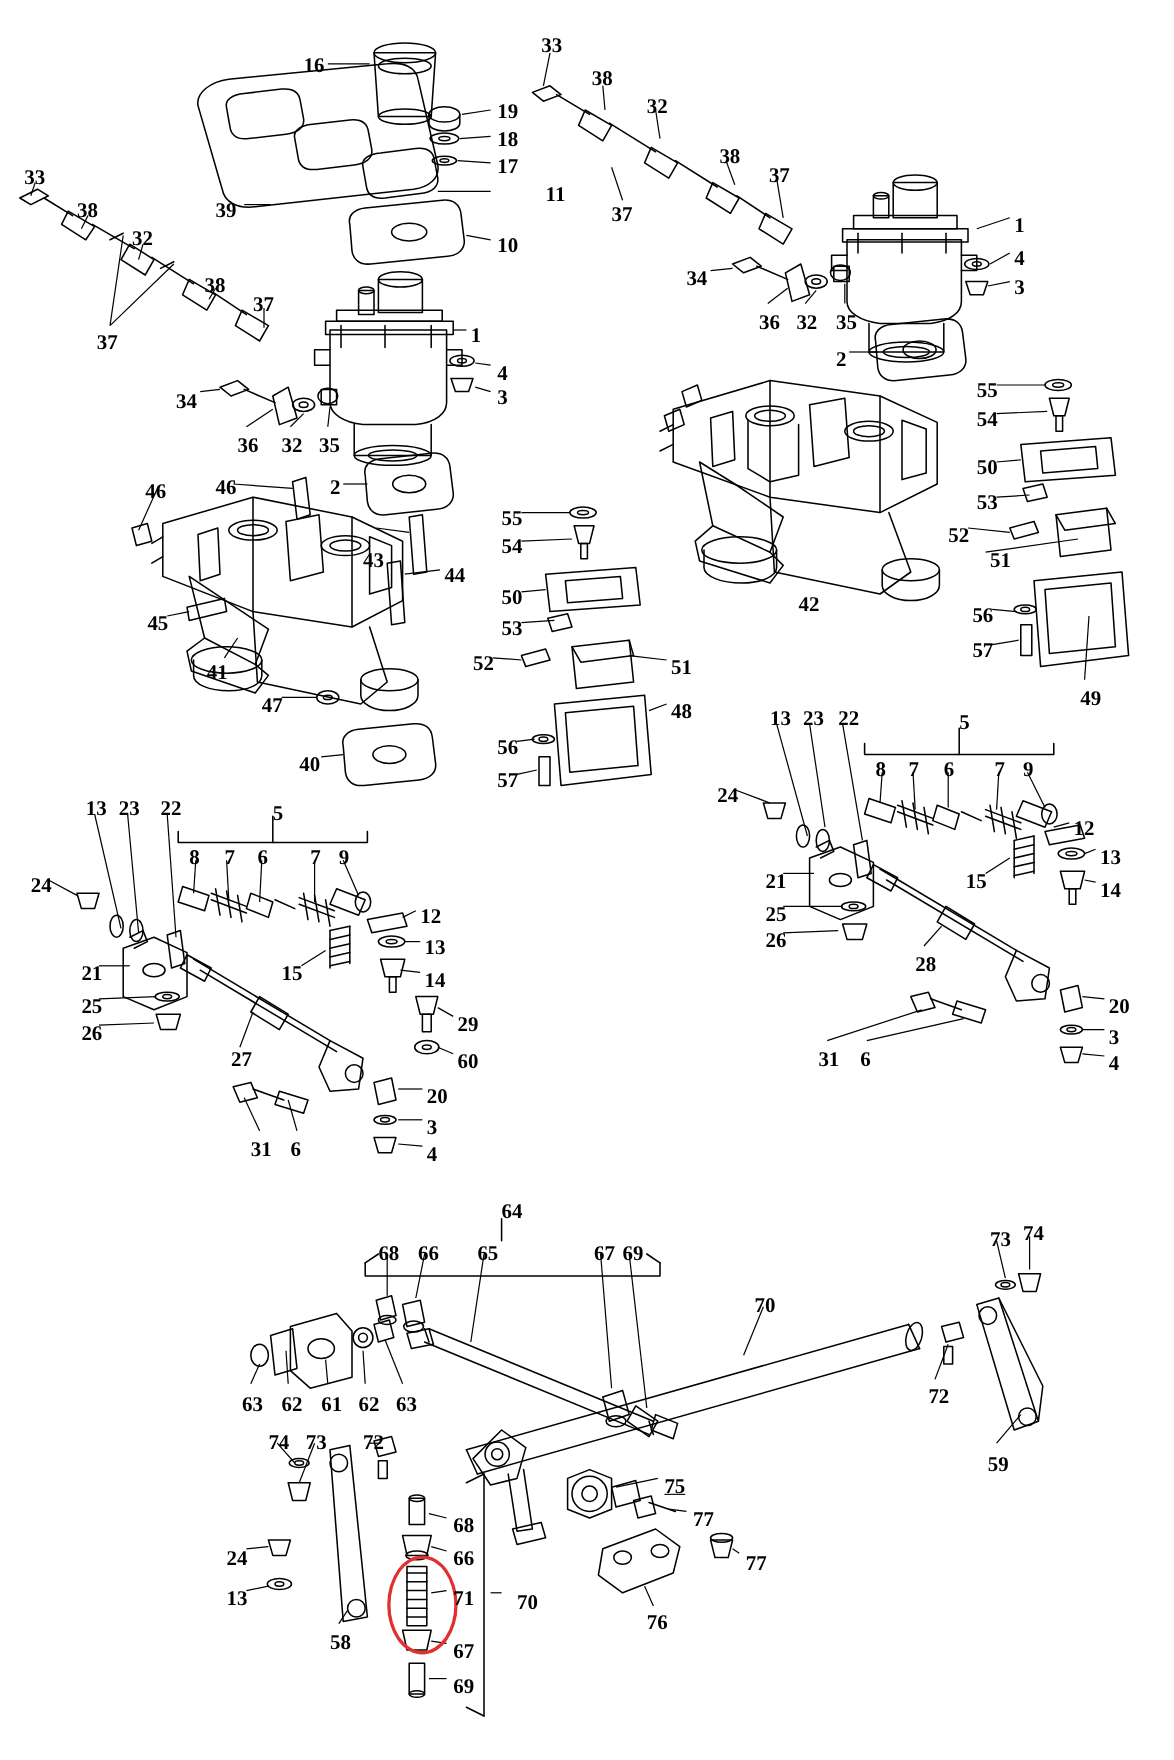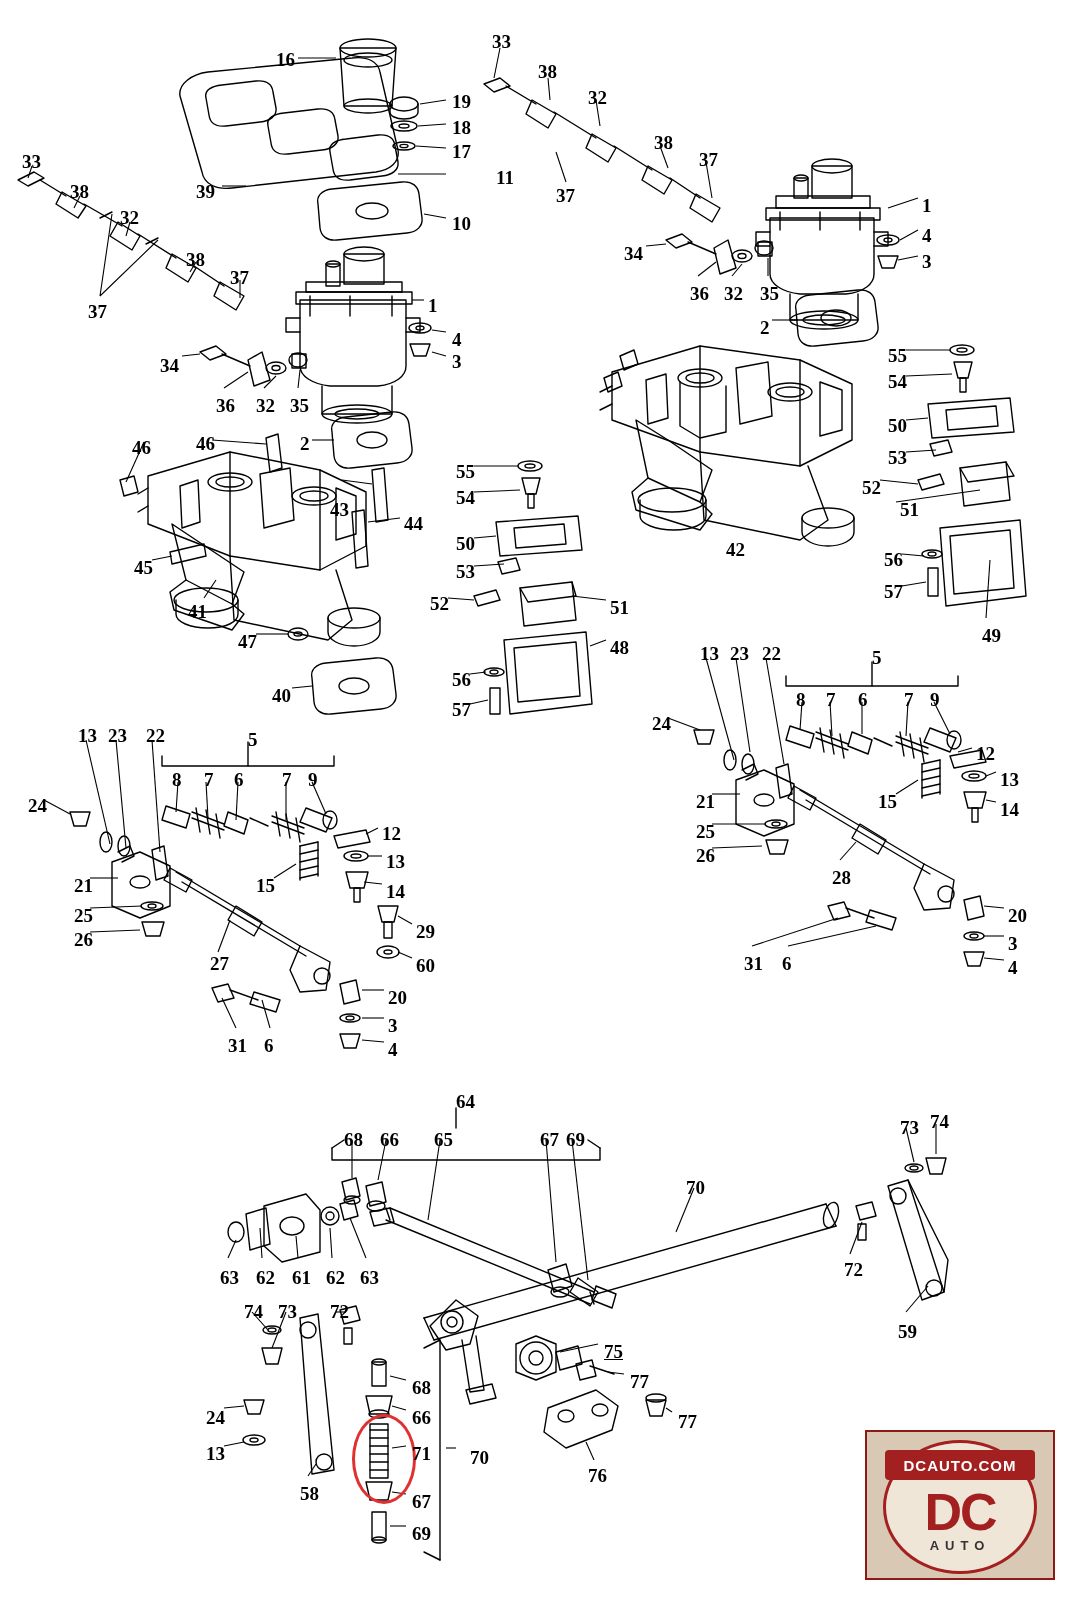--- a/index.html
+++ b/index.html
@@ -681,23 +681,14 @@
       <div class="num" style="left: 412px; top: 1444px;">71</div>
       <div class="num" style="left: 470px; top: 1448px; text-align: right;">70</div>
       <div class="num" style="left: 412px; top: 1492px;">67</div>
       <div class="num" style="left: 412px; top: 1524px;">69</div>
       <div class="num" style="left: 604px; top: 1342px; text-decoration: underline;">75</div>
       <div class="num" style="left: 630px; top: 1372px;">77</div>
       <div class="num" style="left: 678px; top: 1412px;">77</div>
       <div class="num" style="left: 588px; top: 1466px;">76</div>
     </div>
 
-  <div class="logo">
-    <div class="bg"></div>
-    <div class="ring"></div>
-    <div class="band">
-        <span>DCAUTO.COM</span>
-      </div>
-    <div class="dc">DC</div>
-    <div class="auto">AUTO</div>
-  </div>
 
 </div>
 
 </body></html>

